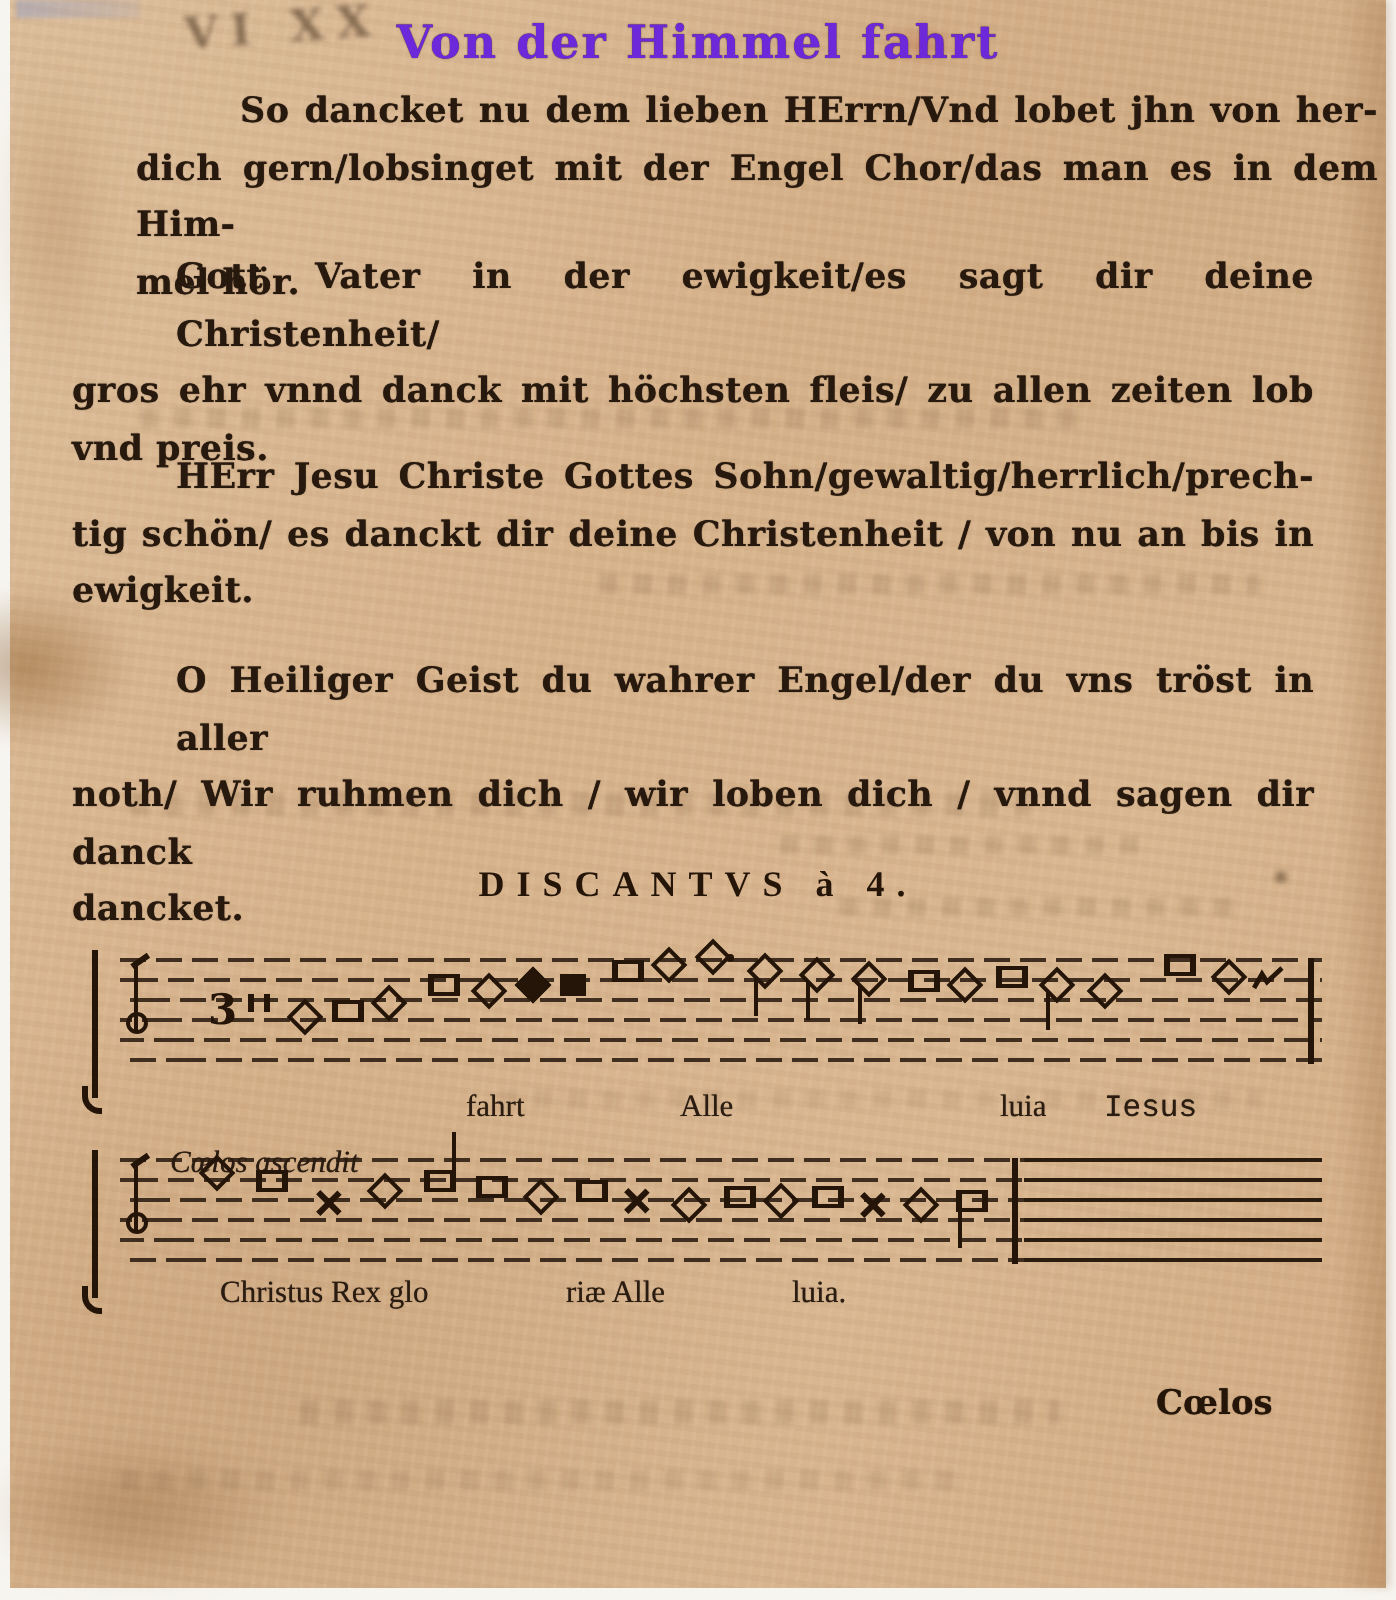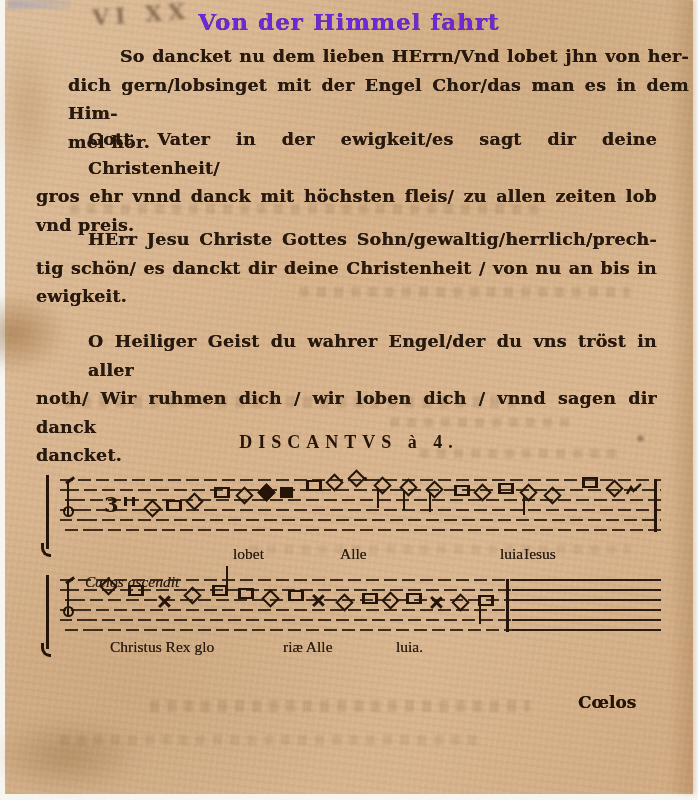--- a/index.html
+++ b/index.html
@@ -207,24 +207,24 @@
         </div>
         <div class="nt" style="left: 548px; top: 3px;">
           <div class="nd"></div>
         </div>
         <div class="nt" style="left: 566px; top: 2px;"><svg width="17" height="13">
             <path d="M1 11 L5 4 L7.5 8 L15 1" stroke="#241508" stroke-width="2.4" fill="none"></path>
           </svg></div>
         <div class="nt nbar" style="left: 594px; top: 0px; height: 53px;"></div>
       </div>
       <div class="lyric" style="left: 85px; top: 573px; font-style: italic;">Cœlos ascendit</div>
-      <div class="lyric" style="left: 233px; top: 545px;">lobet</div>
+      <div class="lyric" style="left: 233px; top: 545px;">fahrt</div>
       <div class="lyric" style="left: 340px; top: 545px;">Alle</div>
       <div class="lyric" style="left: 500px; top: 545px;">luia</div>
-      <div class="lyric" style="left: 524px; top: 545px;">Iesus</div>
+      <div class="lyric" style="left: 552px; top: 545px; font-family: Liberation Mono, monospace;">Iesus</div>
       <div class="staff" style="top: 579px; left: 60px; width: 601px;">
         <div class="sline" style="top: 0px; background-position: 0px 0px;"></div>
         <div class="sline" style="top: 10px; background-position: 6px 0px;"></div>
         <div class="sline" style="top: 20px; background-position: 12px 0px;"></div>
         <div class="sline" style="top: 30px; background-position: 18px 0px;"></div>
         <div class="sline" style="top: 40px; background-position: 24px 0px;"></div>
         <div class="sline" style="top: 50px; background-position: 30px 0px;"></div>
         <div class="sline-solid" style="top: 0px; left: 452px; width: 149px;"></div>
         <div class="sline-solid" style="top: 10px; left: 452px; width: 149px;"></div>
         <div class="sline-solid" style="top: 20px; left: 452px; width: 149px;"></div>

